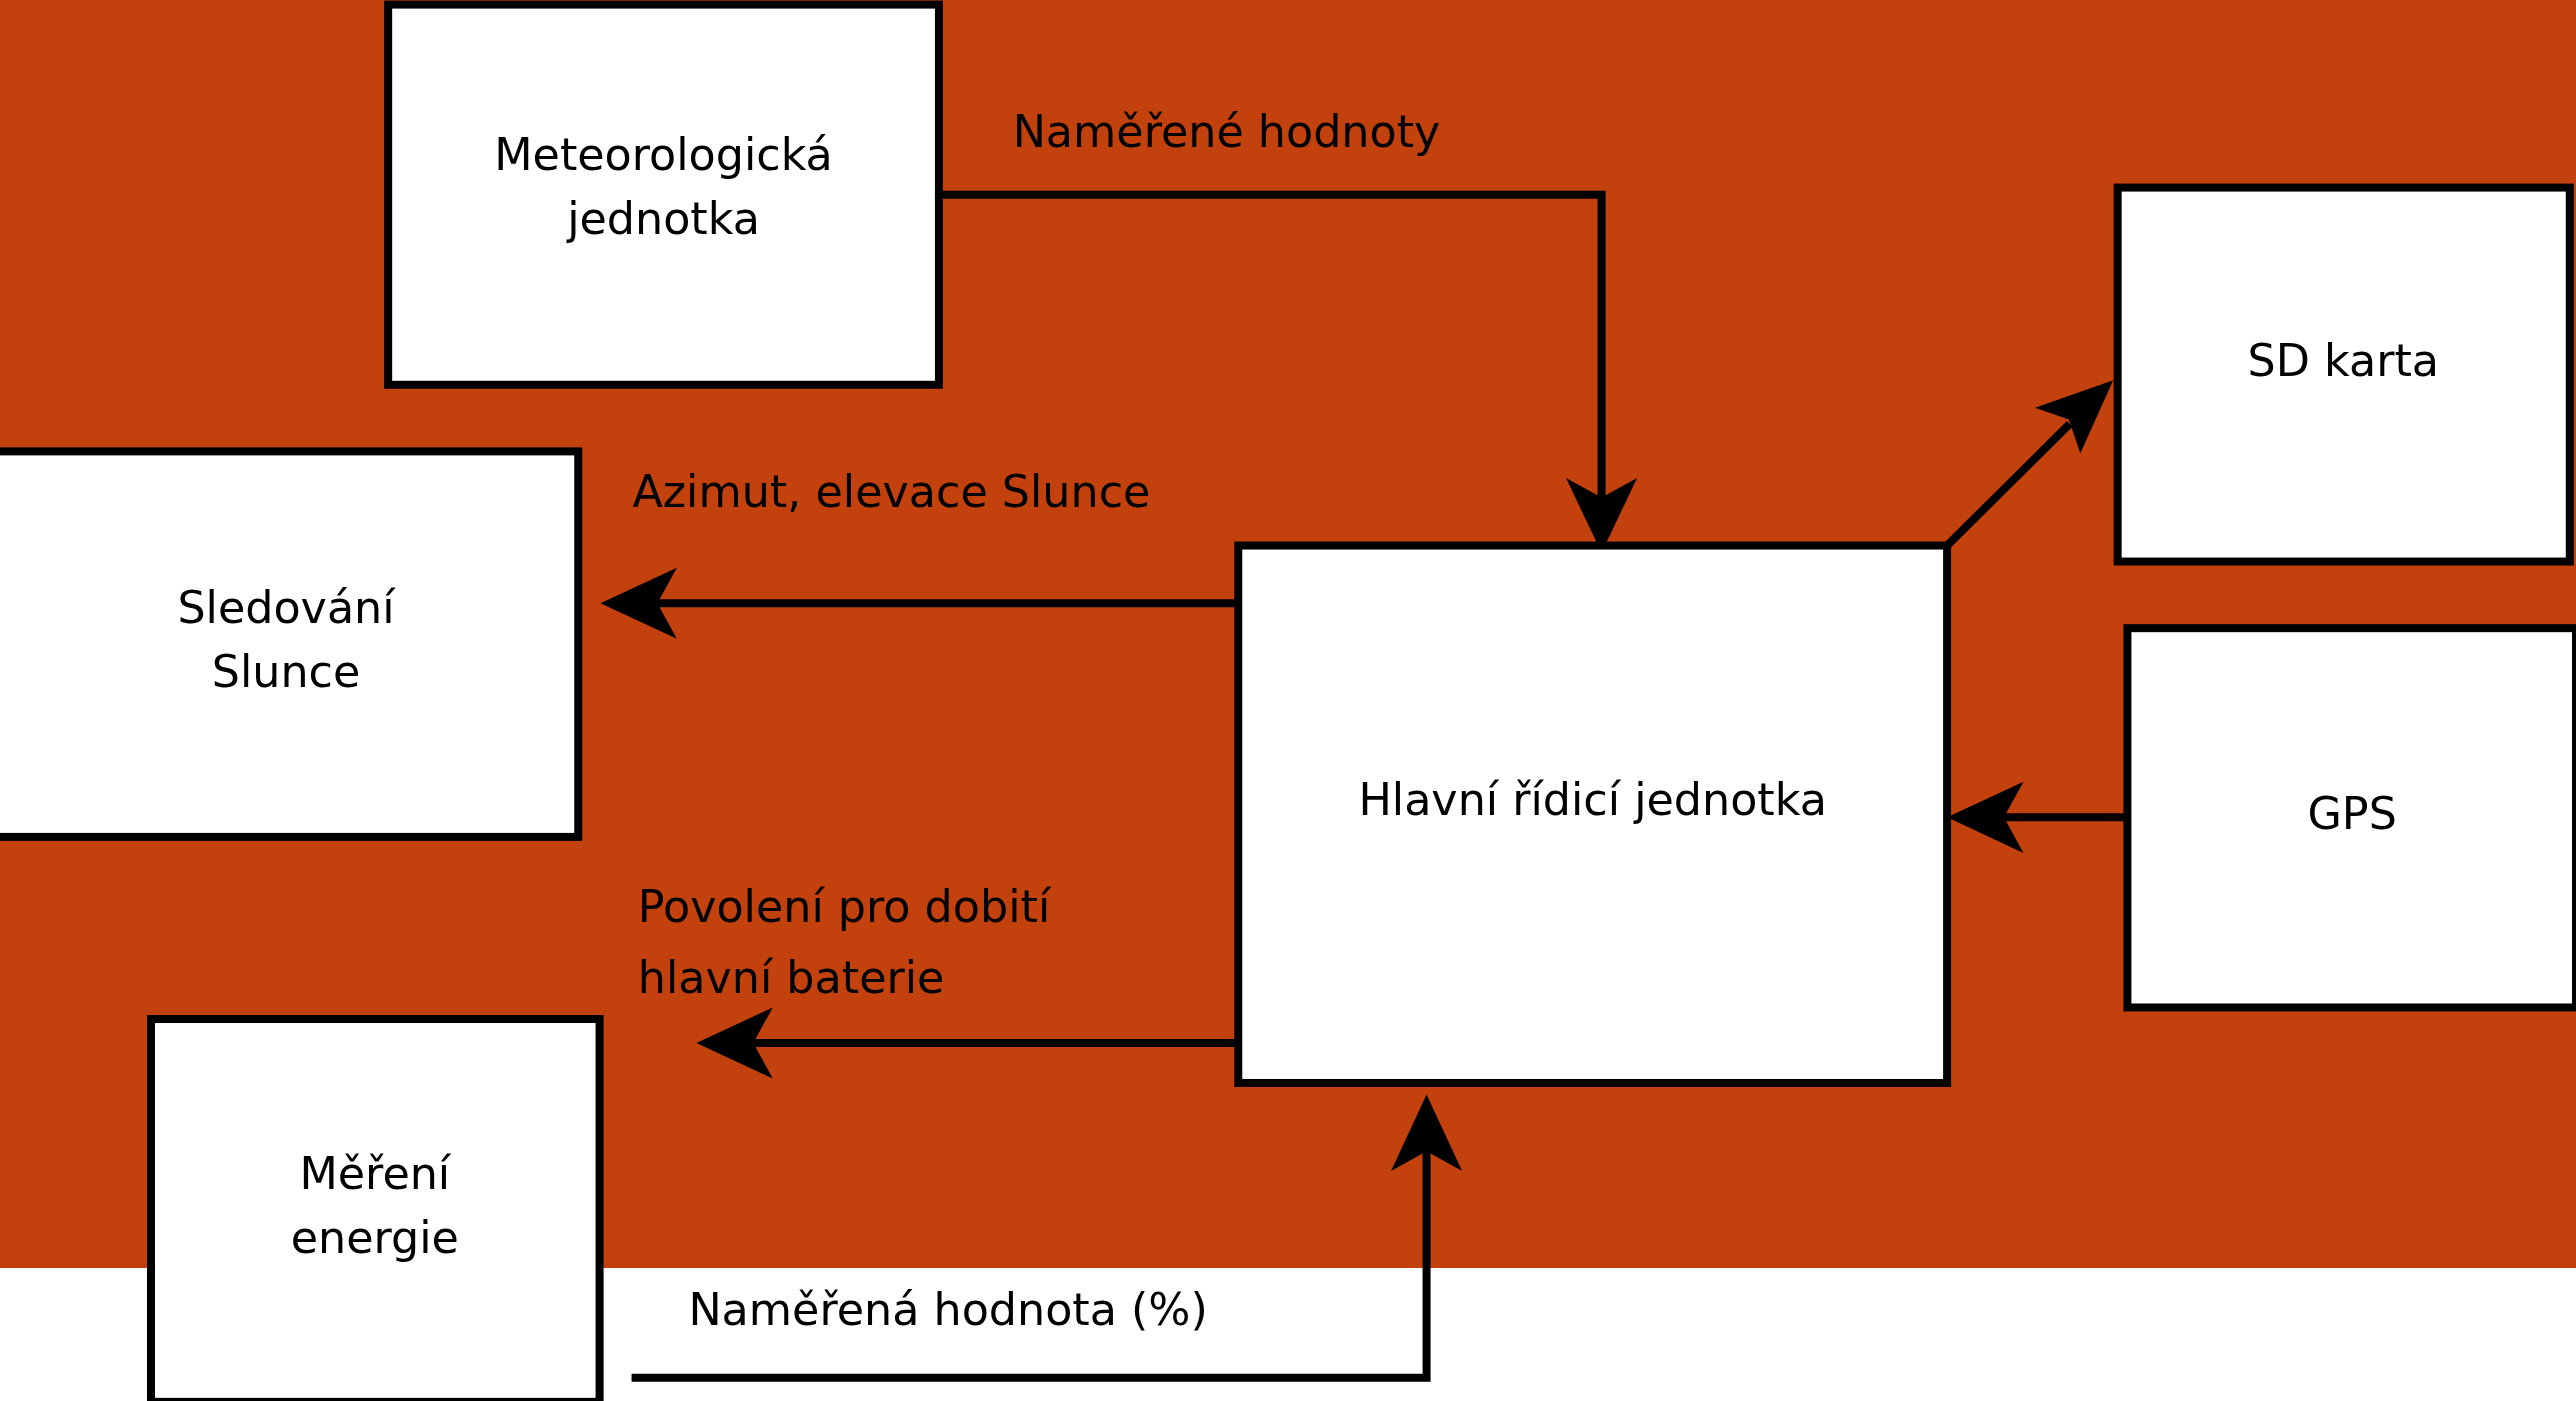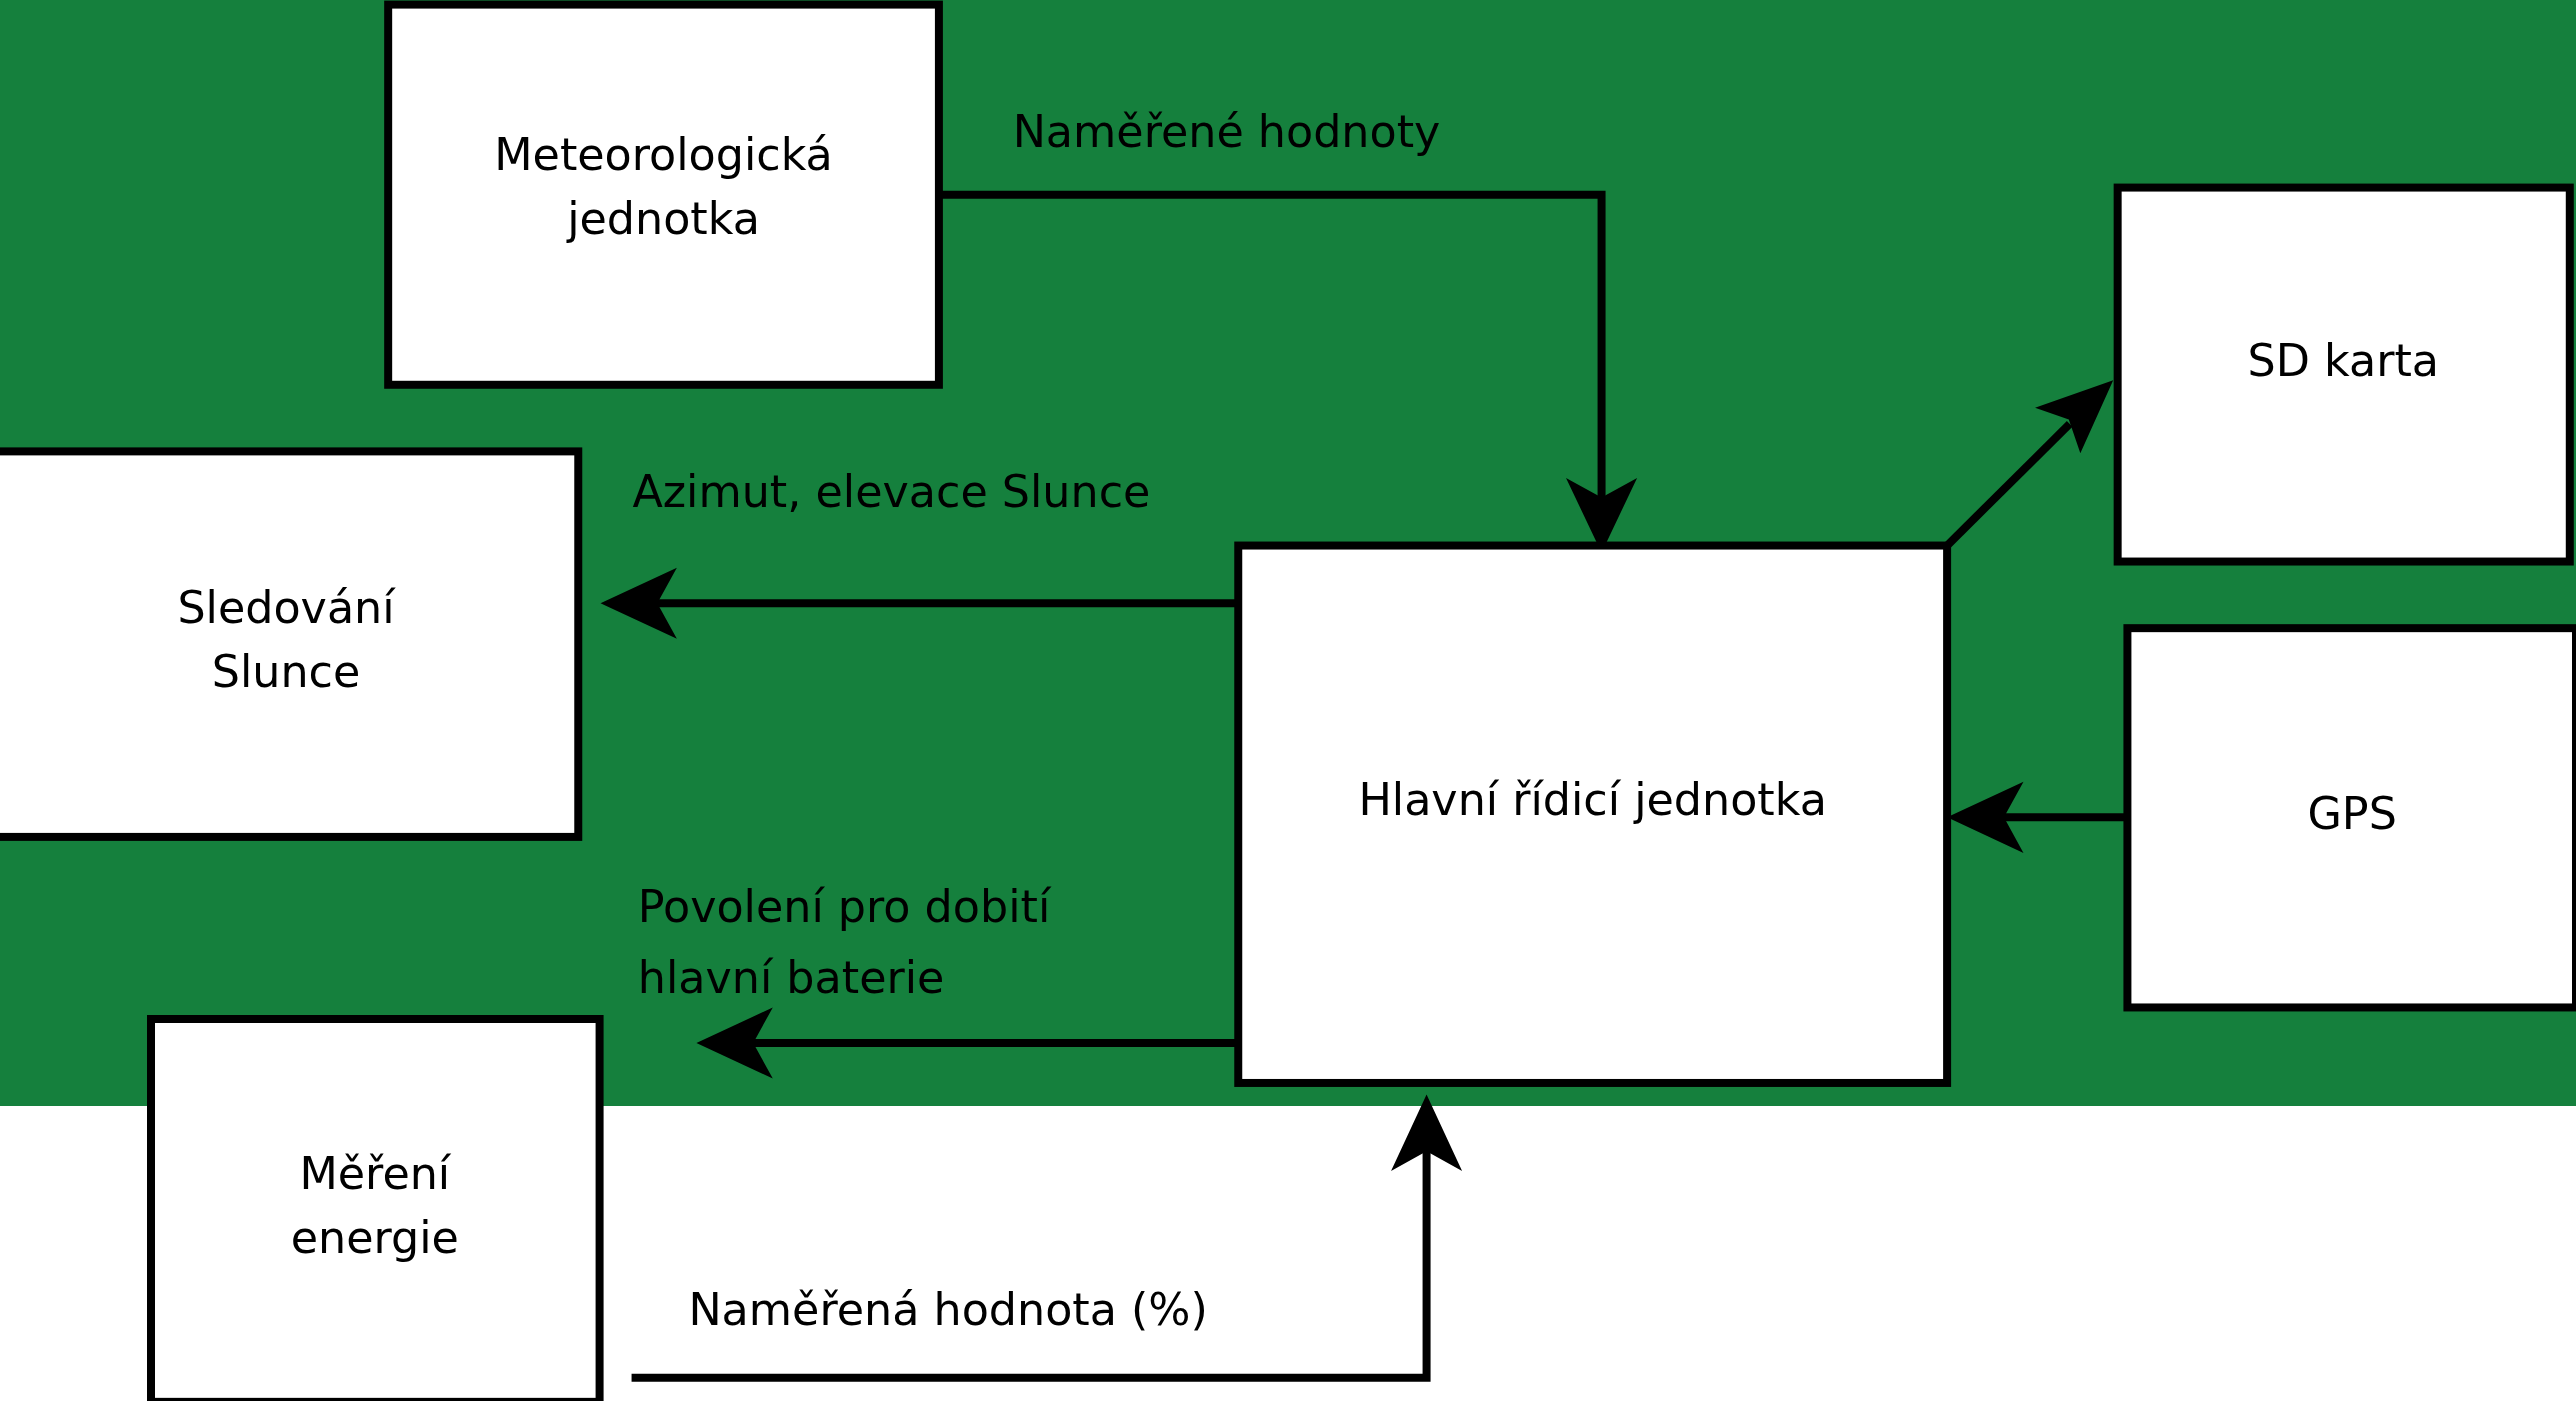--- a/index.html
+++ b/index.html
@@ -9,22 +9,22 @@
   }
   body {
     width: 2576px;
     height: 1402px;
     font-family: "DejaVu Sans", sans-serif;
     overflow: hidden;
   }
   #diagram-root {
     position: relative;
     width: 2576px;
-    height: 1106px;
-    background: #15803d;
+    height: 1268px;
+    background: #c2410c;
   }
   svg.diagram {
     display: block;
     width: 2576px;
     height: 1402px;
   }
   .node-box {
     fill: #ffffff;
     stroke: #000000;
     stroke-width: 9;

